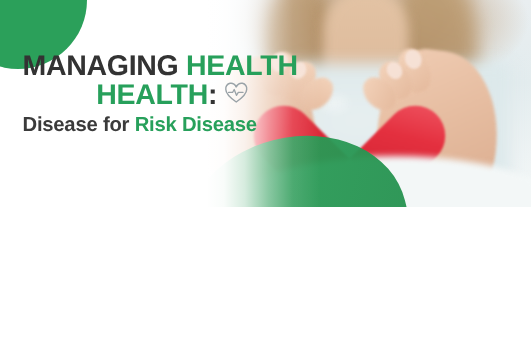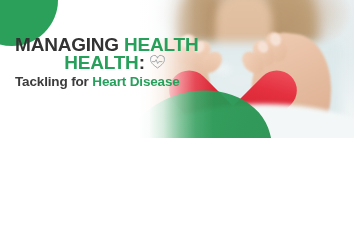--- a/index.html
+++ b/index.html
@@ -258,17 +258,17 @@
       <span class="heart-icon">
         <svg width="17" height="15" viewBox="0 0 24 22" fill="none" aria-hidden="true">
           <path d="M12 20.5 C5 15.5 1.8 12.2 1.8 8.2 A5.2 5.2 0 0 1 12 6.2 A5.2 5.2 0 0 1 22.2 8.2 C22.2 12.2 19 15.5 12 20.5 Z" stroke="#9aa3a8" stroke-width="1.4" fill="none"></path>
           <path d="M4.5 11.2 H8.4 L10 8.3 L12.2 14 L14 11.2 H18.6" stroke="#9aa3a8" stroke-width="1.3" fill="none" stroke-linejoin="round" stroke-linecap="round"></path>
         </svg>
       </span>
     </div>
 
 
     <div class="subhead">
-      <span>Tackling for </span><span class="accent">Heart Disease</span>
+      <span>Disease for </span><span class="accent">Risk Disease</span>
     </div>
 
   </div>
 </div>
 
 </body></html>

